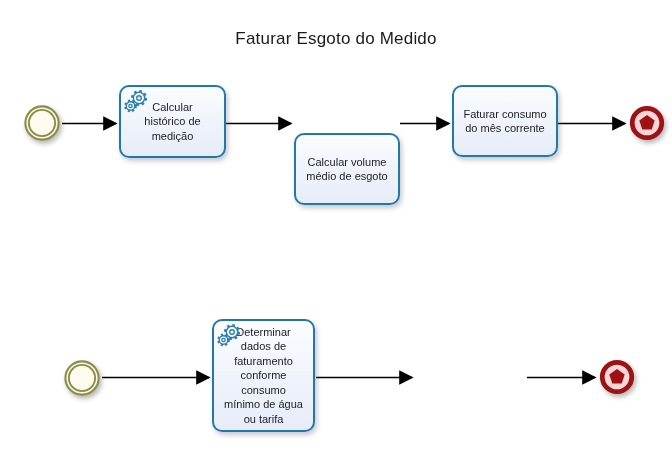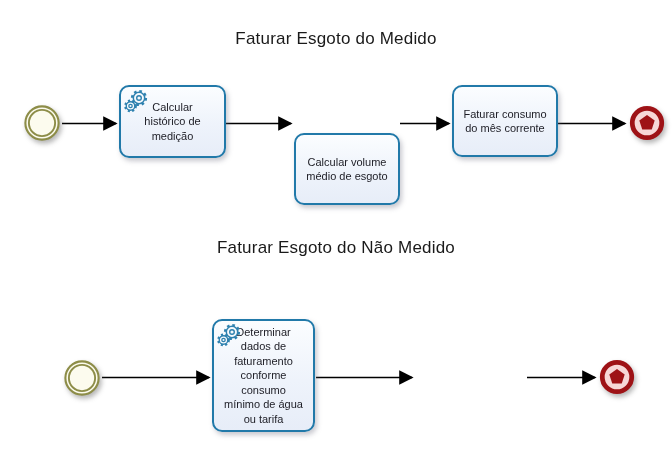--- a/index.html
+++ b/index.html
@@ -59,21 +59,20 @@
       <line x1="226" y1="123.5" x2="291" y2="123.5" marker-end="url(#ah)"></line>
       <line x1="400" y1="123.5" x2="449" y2="123.5" marker-end="url(#ah)"></line>
       <line x1="558" y1="123.5" x2="625" y2="123.5" marker-end="url(#ah)"></line>
       <line x1="102" y1="377.5" x2="209" y2="377.5" marker-end="url(#ah)"></line>
       <line x1="316" y1="377.5" x2="412" y2="377.5" marker-end="url(#ah)"></line>
       <line x1="527" y1="377.5" x2="595" y2="377.5" marker-end="url(#ah)"></line>
     </g>
   </svg>
 
   <div class="flow-title t1">Faturar Esgoto do Medido</div>
-  <div class="flow-title t2">Faturar Esgoto do Não Medido</div>
 
   <div class="event start1">
     <svg viewBox="0 0 40 40" width="38" height="38">
       <circle cx="20" cy="20" r="17.5" fill="#fcfbee" stroke="#8d8d48" stroke-width="2.2"></circle>
       <circle cx="20" cy="20" r="13.8" fill="none" stroke="#8d8d48" stroke-width="2"></circle>
     </svg>
   </div>
 
   <div class="task t1box">
     <svg class="gears" viewBox="0 0 27 25">

